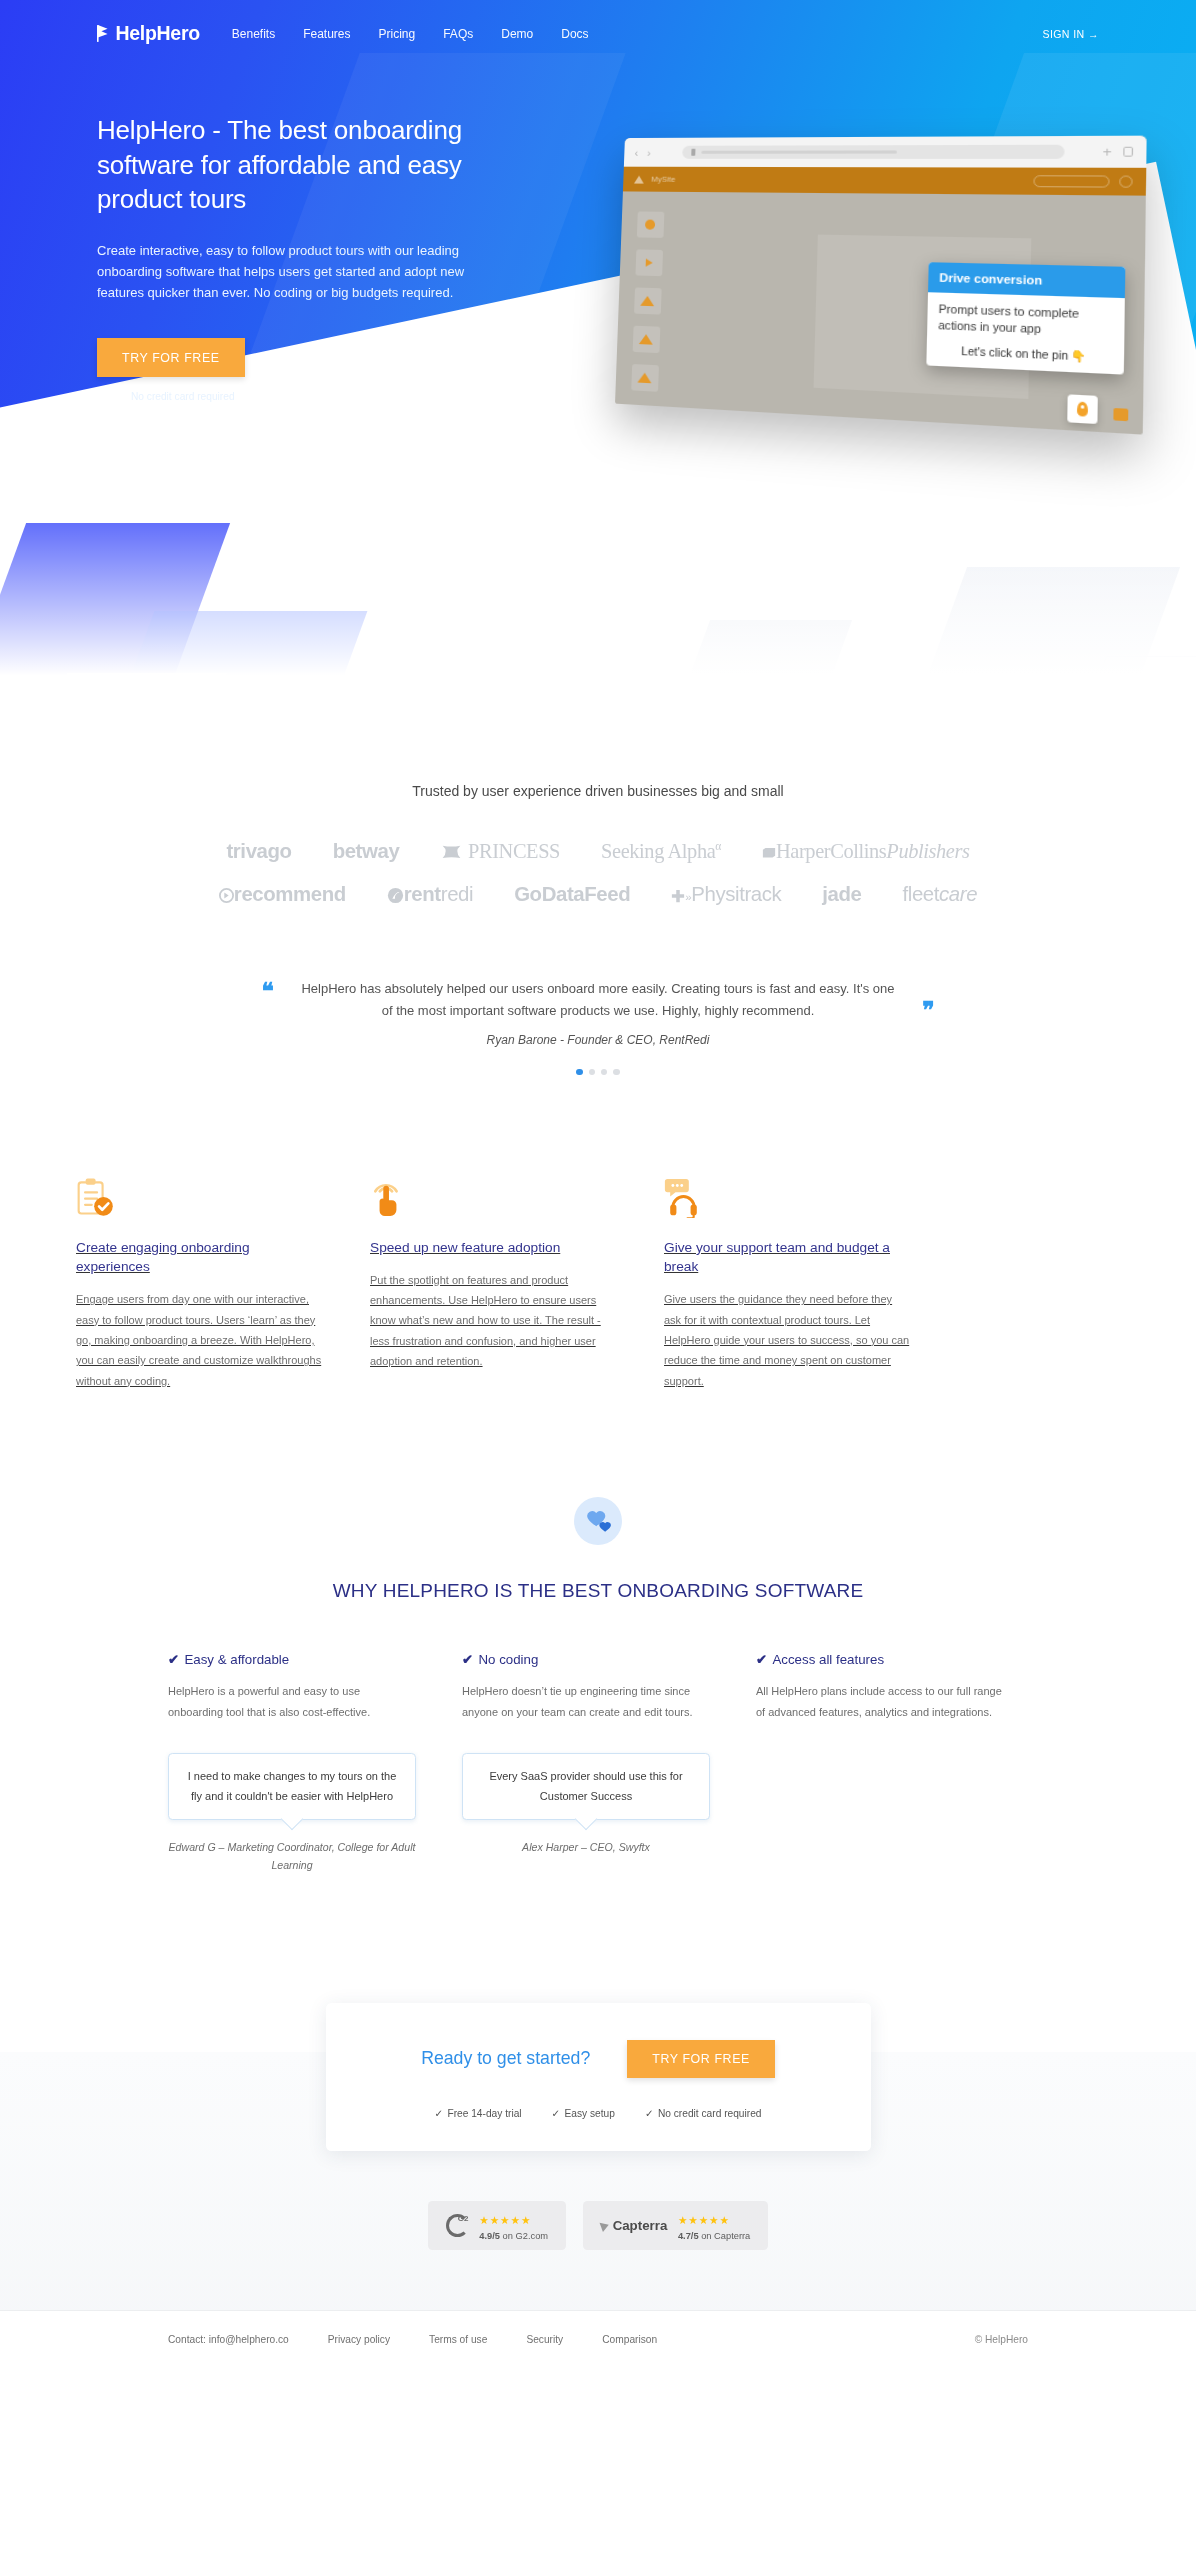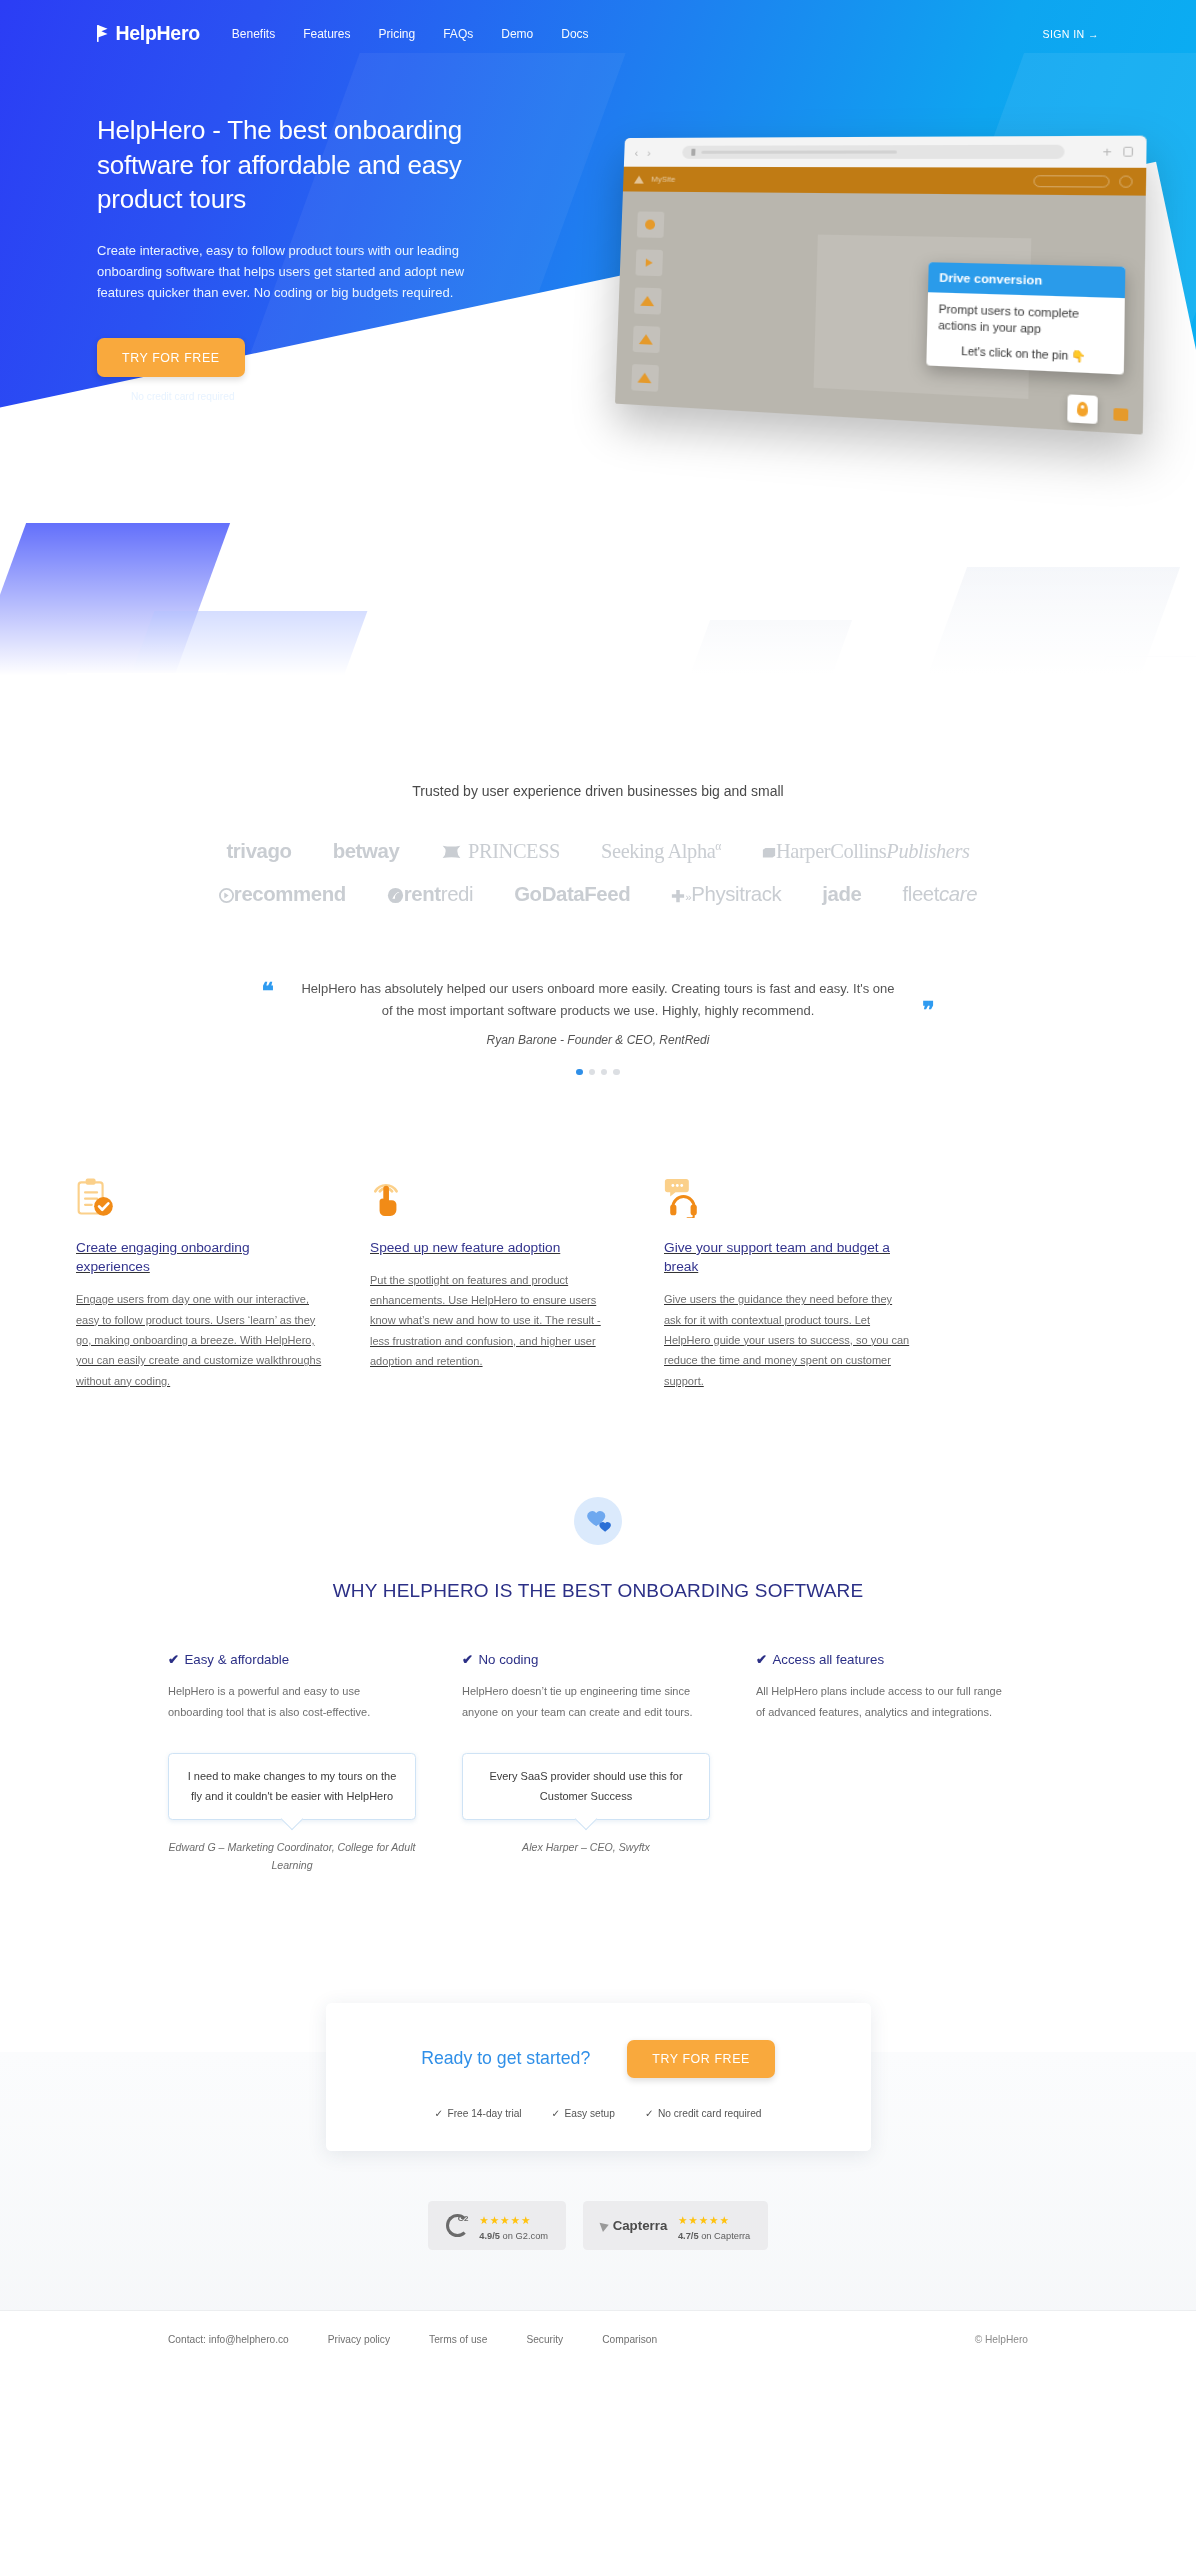--- a/index.html
+++ b/index.html
@@ -71,21 +71,21 @@
     color: #fff; font-size: 26px; line-height: 1.33; font-weight: 400;
     letter-spacing: -0.2px; margin-bottom: 23px;
   }
   .hero-copy p {
     color: #eaf4ff; font-size: 13px; line-height: 1.63; width: 412px;
     margin-bottom: 35px;
   }
   .btn-cta {
     display: inline-block; background: #f9a93d;
     color: #fff; font-size: 12.4px; letter-spacing: 0.6px;
-    padding: 12.4px 25px; border: none; border-radius: 7px;
+    padding: 12.4px 25px; border: none; border-radius: 0;
     box-shadow: 0 2.7px 6.2px rgba(0,0,0,.13); cursor: pointer;
     font-family: "Liberation Sans", sans-serif;
   }
   .nocard { margin-top: 14px; color: #e8f3ff; font-size: 10.2px; margin-left: 21px; }
   .nocard .tick { color: #fff; margin-right: 4.4px; }
 
   
   .mock {
     position: absolute; left: 620px; top: 137px;
     width: 479px; height: 266px;

